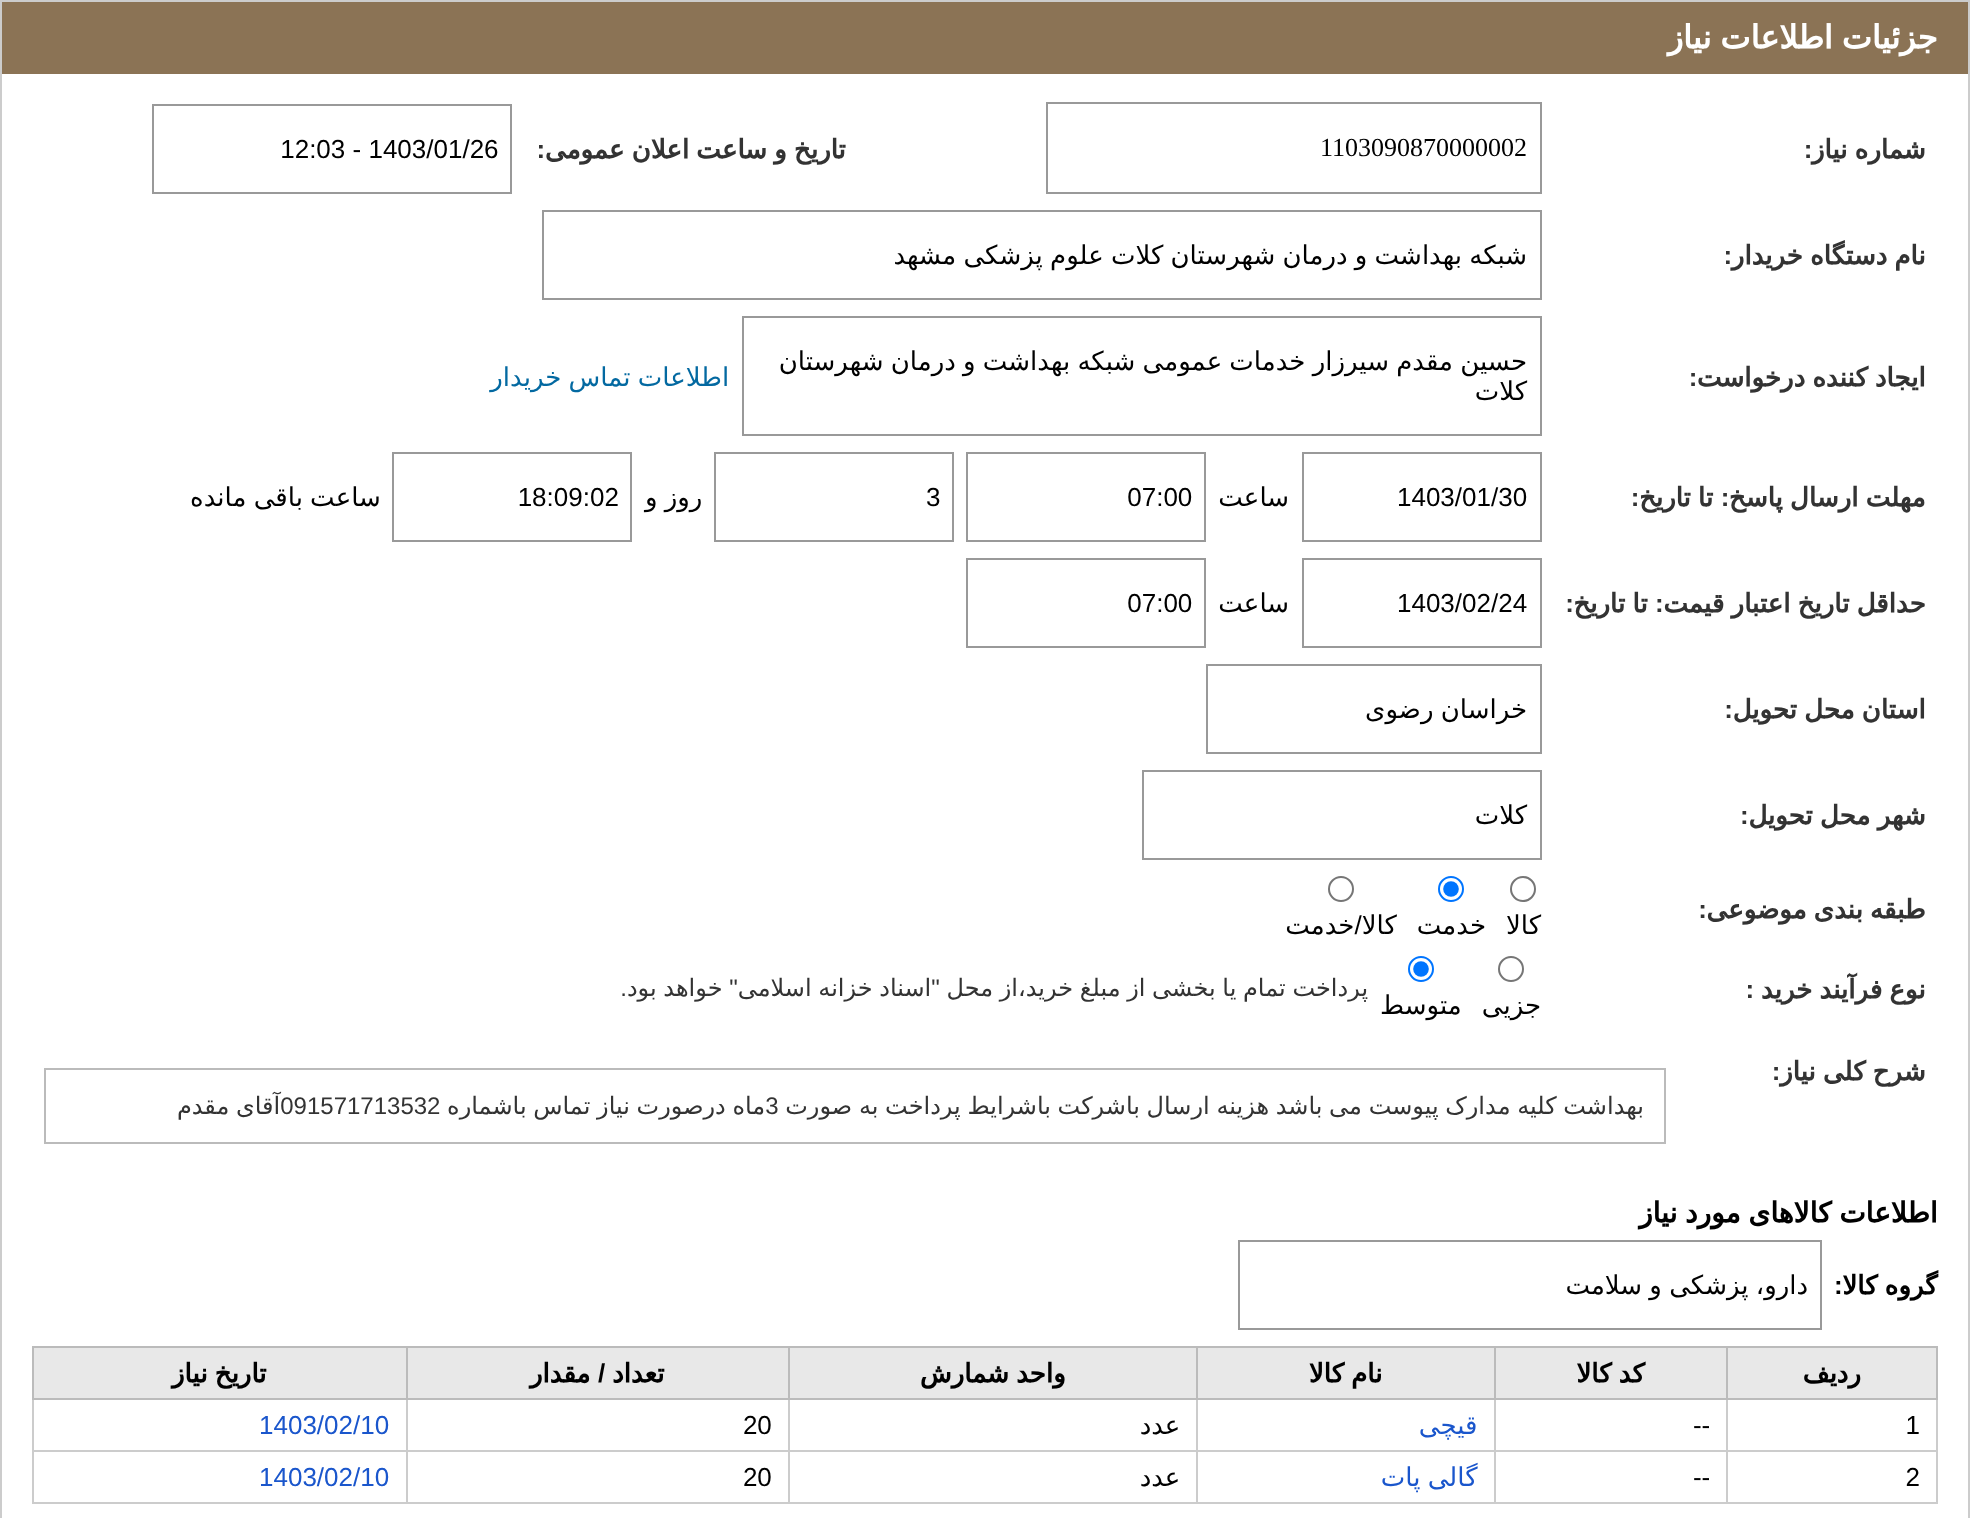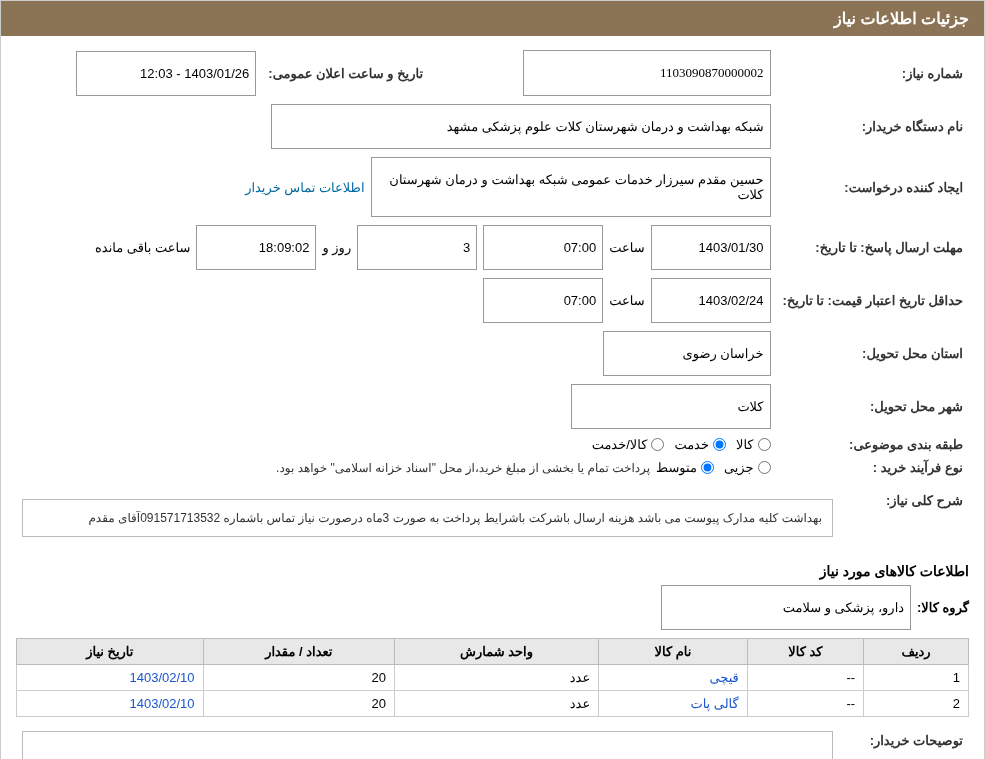--- a/index.html
+++ b/index.html
@@ -71,20 +71,21 @@
     }
     .radio-group {
       display: flex;
       align-items: center;
       gap: 10px;
     }
     .radio-item {
       display: flex;
       align-items: center;
       gap: 4px;
+      flex-direction: column;
     }
     .divider-note {
       background: #fff;
       border: 1px solid #bbb;
       padding: 8px 10px;
       margin: 8px 0;
       font-size: 12px;
       color: #333;
       text-align: right;
       line-height: 1.7;
@@ -297,21 +298,21 @@
           </td>
         </tr>
       </tbody>
         </table>
     </div>
 
     <div class="goods-section-title">اطلاعات کالاهای مورد نیاز</div>
 
     <div class="group-row">
       <span style="font-weight:bold;">گروه کالا:</span>
-      <div class="input-box" style="width:250px;">دارو، پزشکی و سلامت</div>
+      <div class="input-box" style="width:292px;">دارو، پزشکی و سلامت</div>
     </div>
 
     <table class="data-table">
       <thead>
         <tr>
           <th>ردیف</th>
           <th>کد کالا</th>
           <th>نام کالا</th>
           <th>واحد شمارش</th>
           <th>تعداد / مقدار</th>

